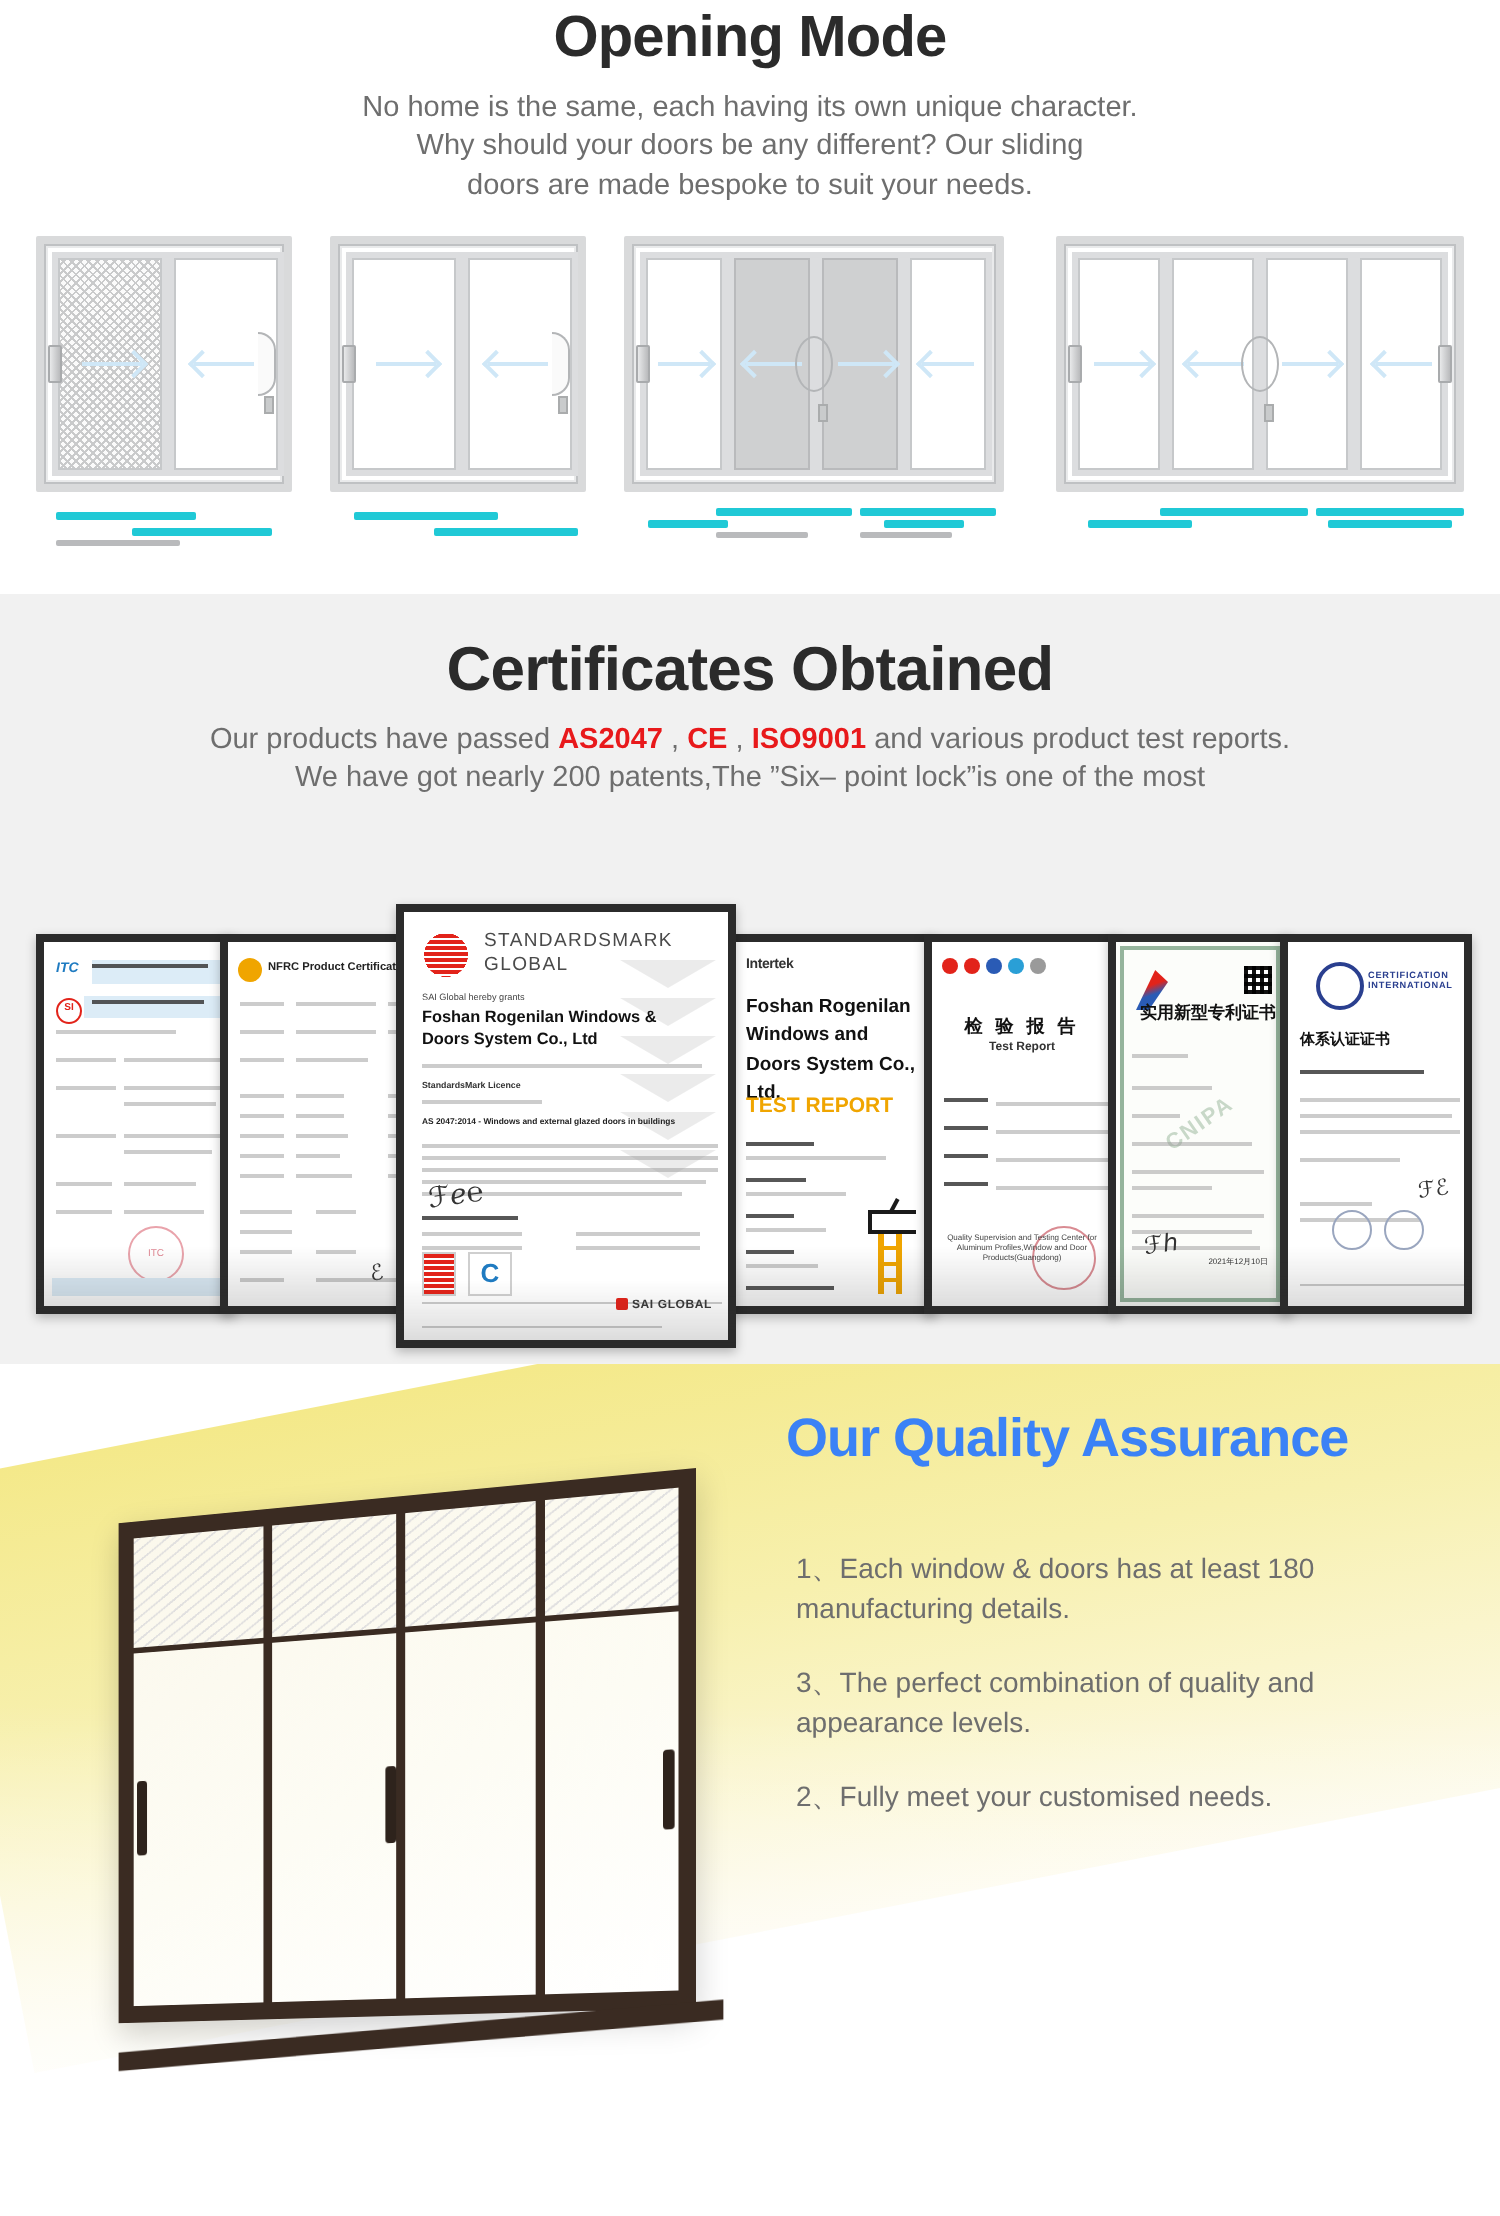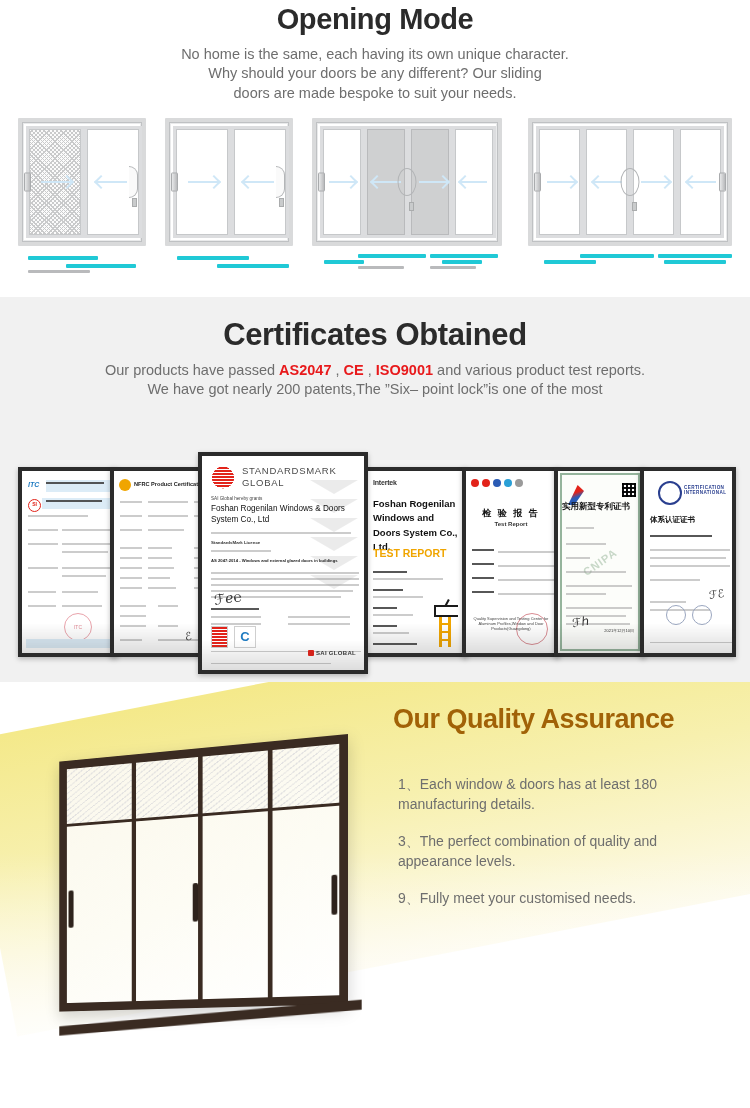--- a/index.html
+++ b/index.html
@@ -125,21 +125,21 @@
   }
   .chev{
     position:absolute;right:6px;top:24px;width:48px;height:118px;opacity:.10;
   }
   .chev span{
     display:block;height:0;border-left:24px solid transparent;border-right:24px solid transparent;
     border-top:14px solid #4a4a4a;margin-bottom:5px;
   }
   .sm-company{
     position:absolute;left:9px;top:48px;right:10px;color:#111;
-    font-size:8.2px;font-weight:400;line-height:1.28;
+    font-size:8.2px;font-weight:700;line-height:1.28;
   }
   .sai{
     position:absolute;right:8px;bottom:14px;color:#3a3a3a;font-size:6px;font-weight:700;
     letter-spacing:.3px;
   }
   .sai:before{
     content:"";display:inline-block;width:6px;height:6px;background:#e2231a;
     border-radius:1px;margin-right:2px;vertical-align:-1px;
   }
   .sm-badges{position:absolute;left:9px;bottom:22px;display:flex;gap:6px;}
@@ -155,21 +155,21 @@
   .itk-co{position:absolute;left:5px;top:26px;right:4px;font-size:9.5px;font-weight:700;color:#111;line-height:1.5;}
   .itk-tr{position:absolute;left:5px;top:76px;font-size:10.5px;font-weight:700;color:#f0a500;}
   .crane{position:absolute;right:6px;bottom:6px;width:34px;height:48px;}
   .crane b{position:absolute;background:#f0a500;}
   .crane u{position:absolute;background:#1a1a1a;}
   .cn-title{position:absolute;left:0;right:0;top:36px;text-align:center;font-size:9px;font-weight:700;color:#111;letter-spacing:2px;}
   .cn-sub{position:absolute;left:0;right:0;top:50px;text-align:center;font-size:6px;font-weight:700;color:#333;}
   .cn-marks{position:absolute;left:5px;top:8px;display:flex;gap:3px;}
   .cn-marks i{width:8px;height:8px;border-radius:50%;display:block;}
   .patent-border{position:absolute;left:2px;top:2px;right:2px;bottom:2px;border:2px solid #2e6b3e;opacity:.5;}
-  .patent-t{position:absolute;left:4px;top:30px;right:4px;font-size:8.5px;font-weight:700;color:#111;}
+  .patent-t{position:absolute;left:4px;top:30px;right:4px;font-size:8.5px;font-weight:700;color:#111;text-align:right;}
   .qr{position:absolute;right:6px;top:12px;width:14px;height:14px;background:
      repeating-linear-gradient(0deg,#111 0 2px,#fff 2px 4px),
      repeating-linear-gradient(90deg,#111 0 2px,#fff 2px 4px);background-blend-mode:multiply;}
   .cnipa{position:absolute;left:50%;top:50%;transform:translate(-50%,-50%) rotate(-35deg);
      color:#c8d8c8;font-size:11px;font-weight:700;letter-spacing:1px;}
   .iso-circle{position:absolute;left:14px;top:10px;width:20px;height:20px;border:2.5px solid #2a3f8f;border-radius:50%;}
   .iso-t{position:absolute;left:40px;top:14px;font-size:4.6px;color:#2a3f8f;font-weight:700;letter-spacing:.4px;}
   .sig{position:absolute;right:8px;bottom:34px;font-size:11px;color:#333;font-style:italic;transform:rotate(-8deg);}
 
   
@@ -177,21 +177,21 @@
   .yellow-band{
     position:absolute;left:-40px;top:60px;width:860px;height:300px;
     background:linear-gradient(180deg,#f4e98a 0%,#f7f0ae 45%,#fdfaea 100%);
     transform:rotate(-11deg);transform-origin:left top;
   }
   .yellow-fade{
     position:absolute;left:0;top:0;width:750px;height:426px;
     background:linear-gradient(180deg,rgba(255,255,255,.0) 40%,rgba(255,255,255,.92) 92%);
   }
   .qa-title{
-    position:absolute;left:393px;top:22px;font-size:27px;font-weight:700;color:#a16207;
+    position:absolute;left:393px;top:22px;font-size:27px;font-weight:700;color:#3b82f6;
     letter-spacing:-.5px;
   }
   .qa-list{position:absolute;left:398px;top:93px;width:330px;}
   .qa-item{
     color:#6e6e6e;font-size:14px;line-height:1.42;margin-bottom:17px;
   }
 
   
   .photo{position:absolute;left:14px;top:34px;width:350px;height:330px;}
   .pdoor{
@@ -586,17 +586,17 @@
         </div>
         <div class="pbottom"></div>
       </div>
     </div>
 
 
     <div class="qa-title">Our Quality Assurance</div>
     <div class="qa-list" id="qa-list">
         <div class="qa-item">1、Each window &amp; doors has at least 180 manufacturing details.</div>
         <div class="qa-item">3、The perfect combination of quality and appearance levels.</div>
-        <div class="qa-item">9、Fully meet your customised needs.</div>
+        <div class="qa-item">2、Fully meet your customised needs.</div>
       </div>
   </div>
 
 </div>
 
 </body></html>

